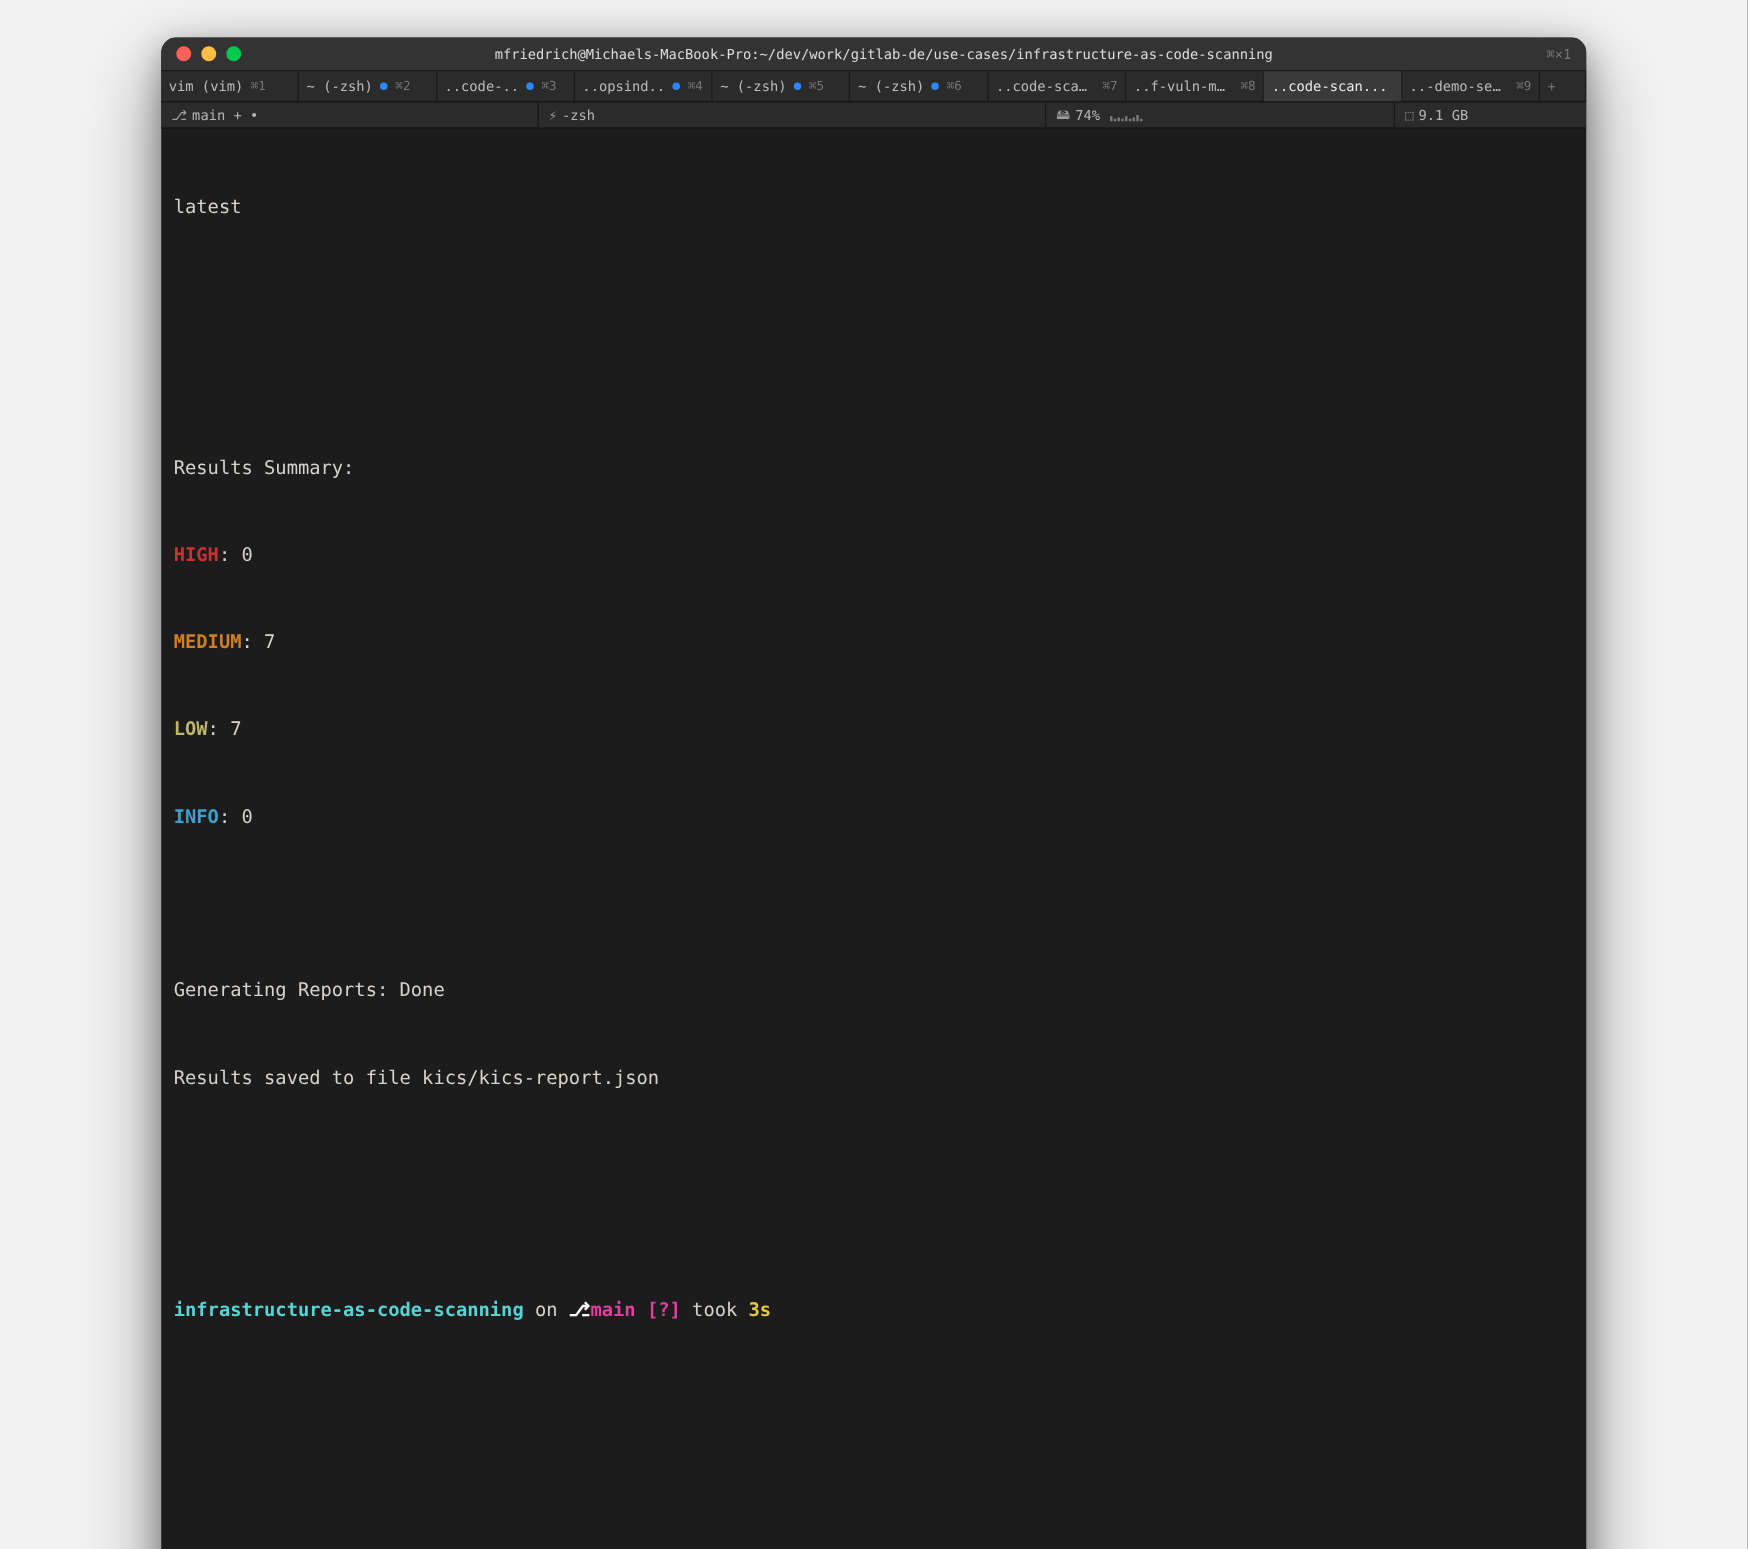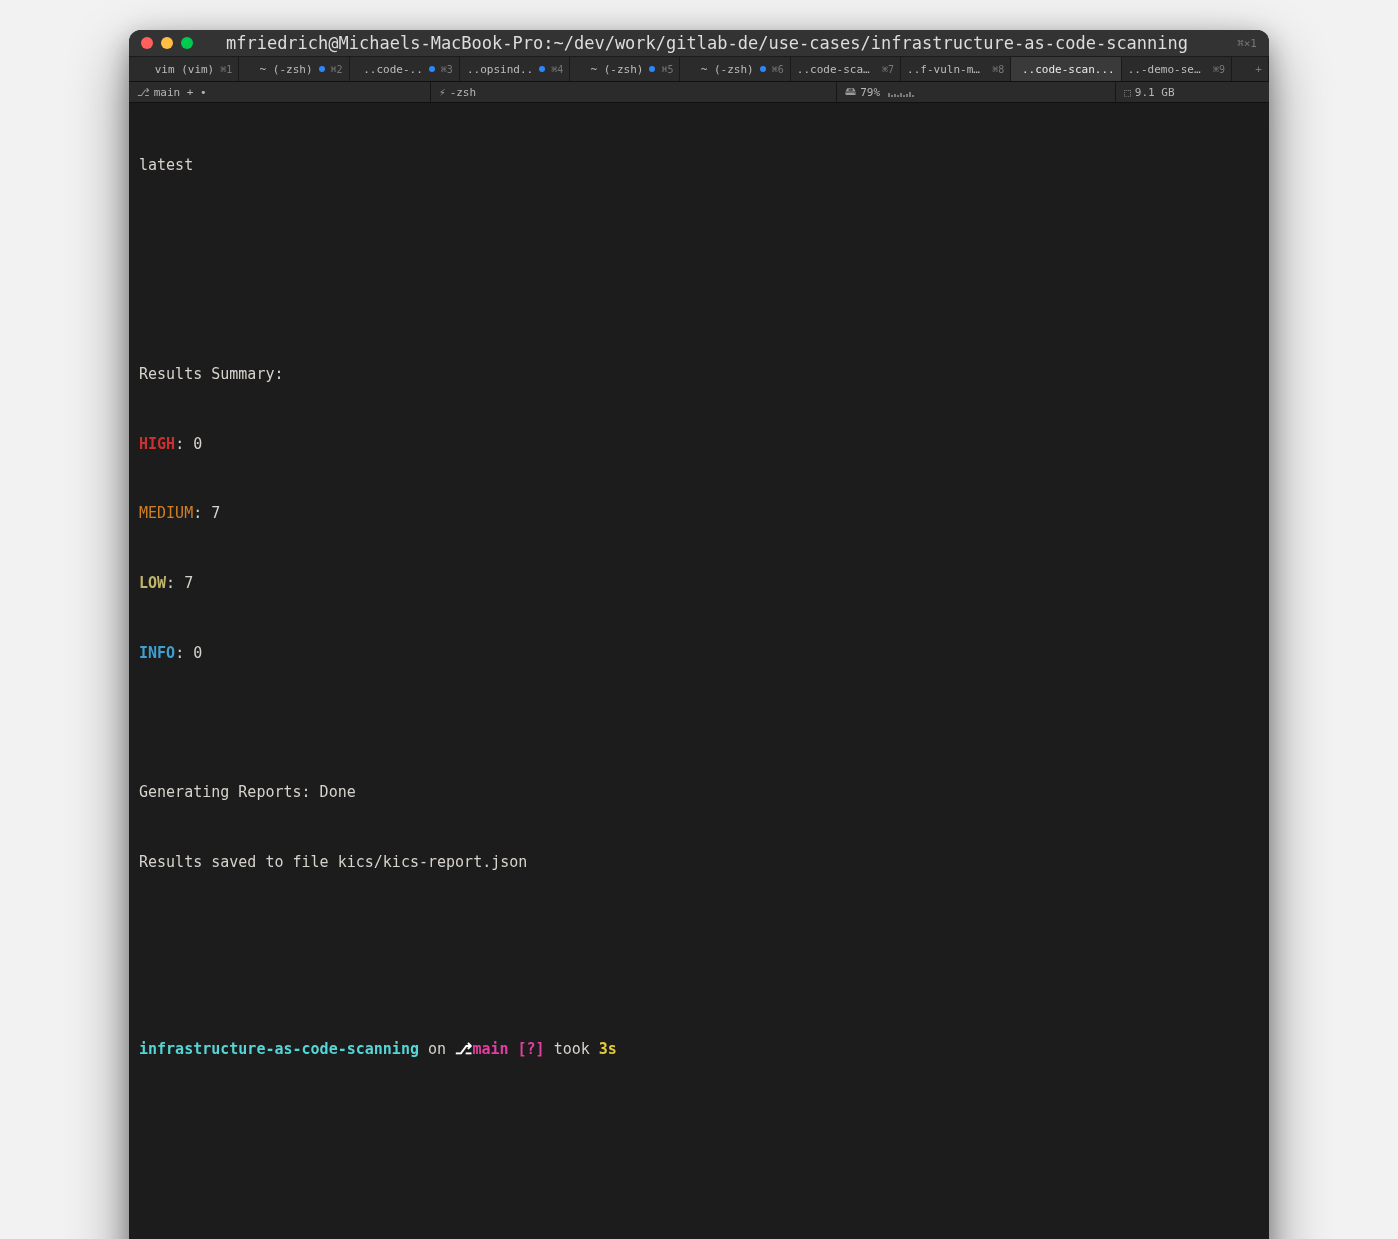--- a/index.html
+++ b/index.html
@@ -35,26 +35,26 @@
     box-shadow:0 25px 60px rgba(0,0,0,0.45),0 8px 25px rgba(0,0,0,0.3);
   }
   
   .titlebar{
     height:26px;background:var(--titlebar);display:flex;align-items:center;
     padding:0 12px;font-size:12px;color:#c9c9c9;position:relative;
   }
   .traffic{display:flex;gap:8px;}
   .dot{width:12px;height:12px;border-radius:50%;}
   .dot.r{background:var(--red);} .dot.y{background:var(--yellow);} .dot.g{background:var(--green);}
-  .title{position:absolute;left:0;right:0;text-align:center;pointer-events:none;font-weight:500;color:#ddd;font-size:17px;margin-left:16px;}
+  .title{position:absolute;left:0;right:0;text-align:center;pointer-events:none;font-weight:500;color:#ddd;font-size:11px;margin-left:16px;}
   .title-right{margin-left:auto;color:#777;font-size:11px;}
   
   .tabbar{display:flex;height:24px;background:var(--tabbar);border-top:1px solid #1b1b1b;border-bottom:1px solid #111;}
   .tab{
-    flex:1 1 0;display:flex;align-items:center;justify-content:flex-end;gap:6px;
+    flex:1 1 0;display:flex;align-items:center;justify-content:flex-start;gap:6px;
     font-size:11px;color:#bcbcbc;border-right:1px solid #1a1a1a;min-width:0;
     padding:0 6px;overflow:hidden;white-space:nowrap;cursor:default;
   }
   .tab.active{background:var(--tab-active);color:#eaeaea;}
   .tab .bluedot{width:6px;height:6px;border-radius:50%;background:#2b87ff;flex-shrink:0;}
   .tab .kbd{color:#777;font-size:10px;flex-shrink:0;}
   .tab .lbl{overflow:hidden;text-overflow:ellipsis;}
   .tab.add{flex:0 0 24px;color:#777;}
   
   .statusbar{display:flex;height:20px;background:var(--statusbar);color:#b6b6b6;font-size:11px;align-items:center;border-bottom:1px solid #111;}
@@ -65,21 +65,21 @@
   .spark span{width:2px;background:#7a7a7a;}
   .spark span:nth-child(1){height:4px;} .spark span:nth-child(2){height:2px;}
   .spark span:nth-child(3){height:3px;} .spark span:nth-child(4){height:2px;}
   .spark span:nth-child(5){height:4px;} .spark span:nth-child(6){height:2px;}
   .spark span:nth-child(7){height:3px;} .spark span:nth-child(8){height:5px;}
   .spark span:nth-child(9){height:2px;}
   
   .term{padding:4px 10px 18px;color:var(--text);line-height:1.55;white-space:pre-wrap;word-break:break-all;}
   .line{min-height:1.55em;}
   .sev-high{color:var(--sev-high);font-weight:bold;margin-top:36px;}
-  .sev-med{color:var(--sev-med);font-weight:normal;}
+  .sev-med{color:var(--sev-med);font-weight:bold;}
   .sev-low{color:var(--sev-low);font-weight:bold;}
   .sev-info{color:var(--sev-info);font-weight:bold;}
   .prompt-dir{color:var(--prompt-cyan);font-weight:bold;}
   .prompt-on{color:var(--text);}
   .prompt-branch{color:var(--prompt-pink);font-weight:bold;}
   .prompt-flags{color:var(--prompt-pink);font-weight:bold;}
   .prompt-took{color:var(--prompt-yellow);font-weight:bold;text-align:center;}
   .bullet{color:#fff;font-family:sans-serif;}
 </style>
 </head>
@@ -149,21 +149,21 @@
     <div class="sb-cell" style="flex:0 0 25%;">
       <span class="sb-icon">⎇</span>
       <span>main + •</span>
     </div>
     <div class="sb-cell grow">
       <span class="sb-icon">⚡</span>
       <span>-zsh</span>
     </div>
     <div class="sb-cell" style="flex:0 0 23%;">
       <span class="sb-icon">🖴</span>
-      <span>79%</span>
+      <span>74%</span>
       <div class="spark">
         <span></span>
           <span></span>
           <span></span>
           <span></span>
           <span></span>
           <span></span>
           <span></span>
           <span></span>
           <span></span>

